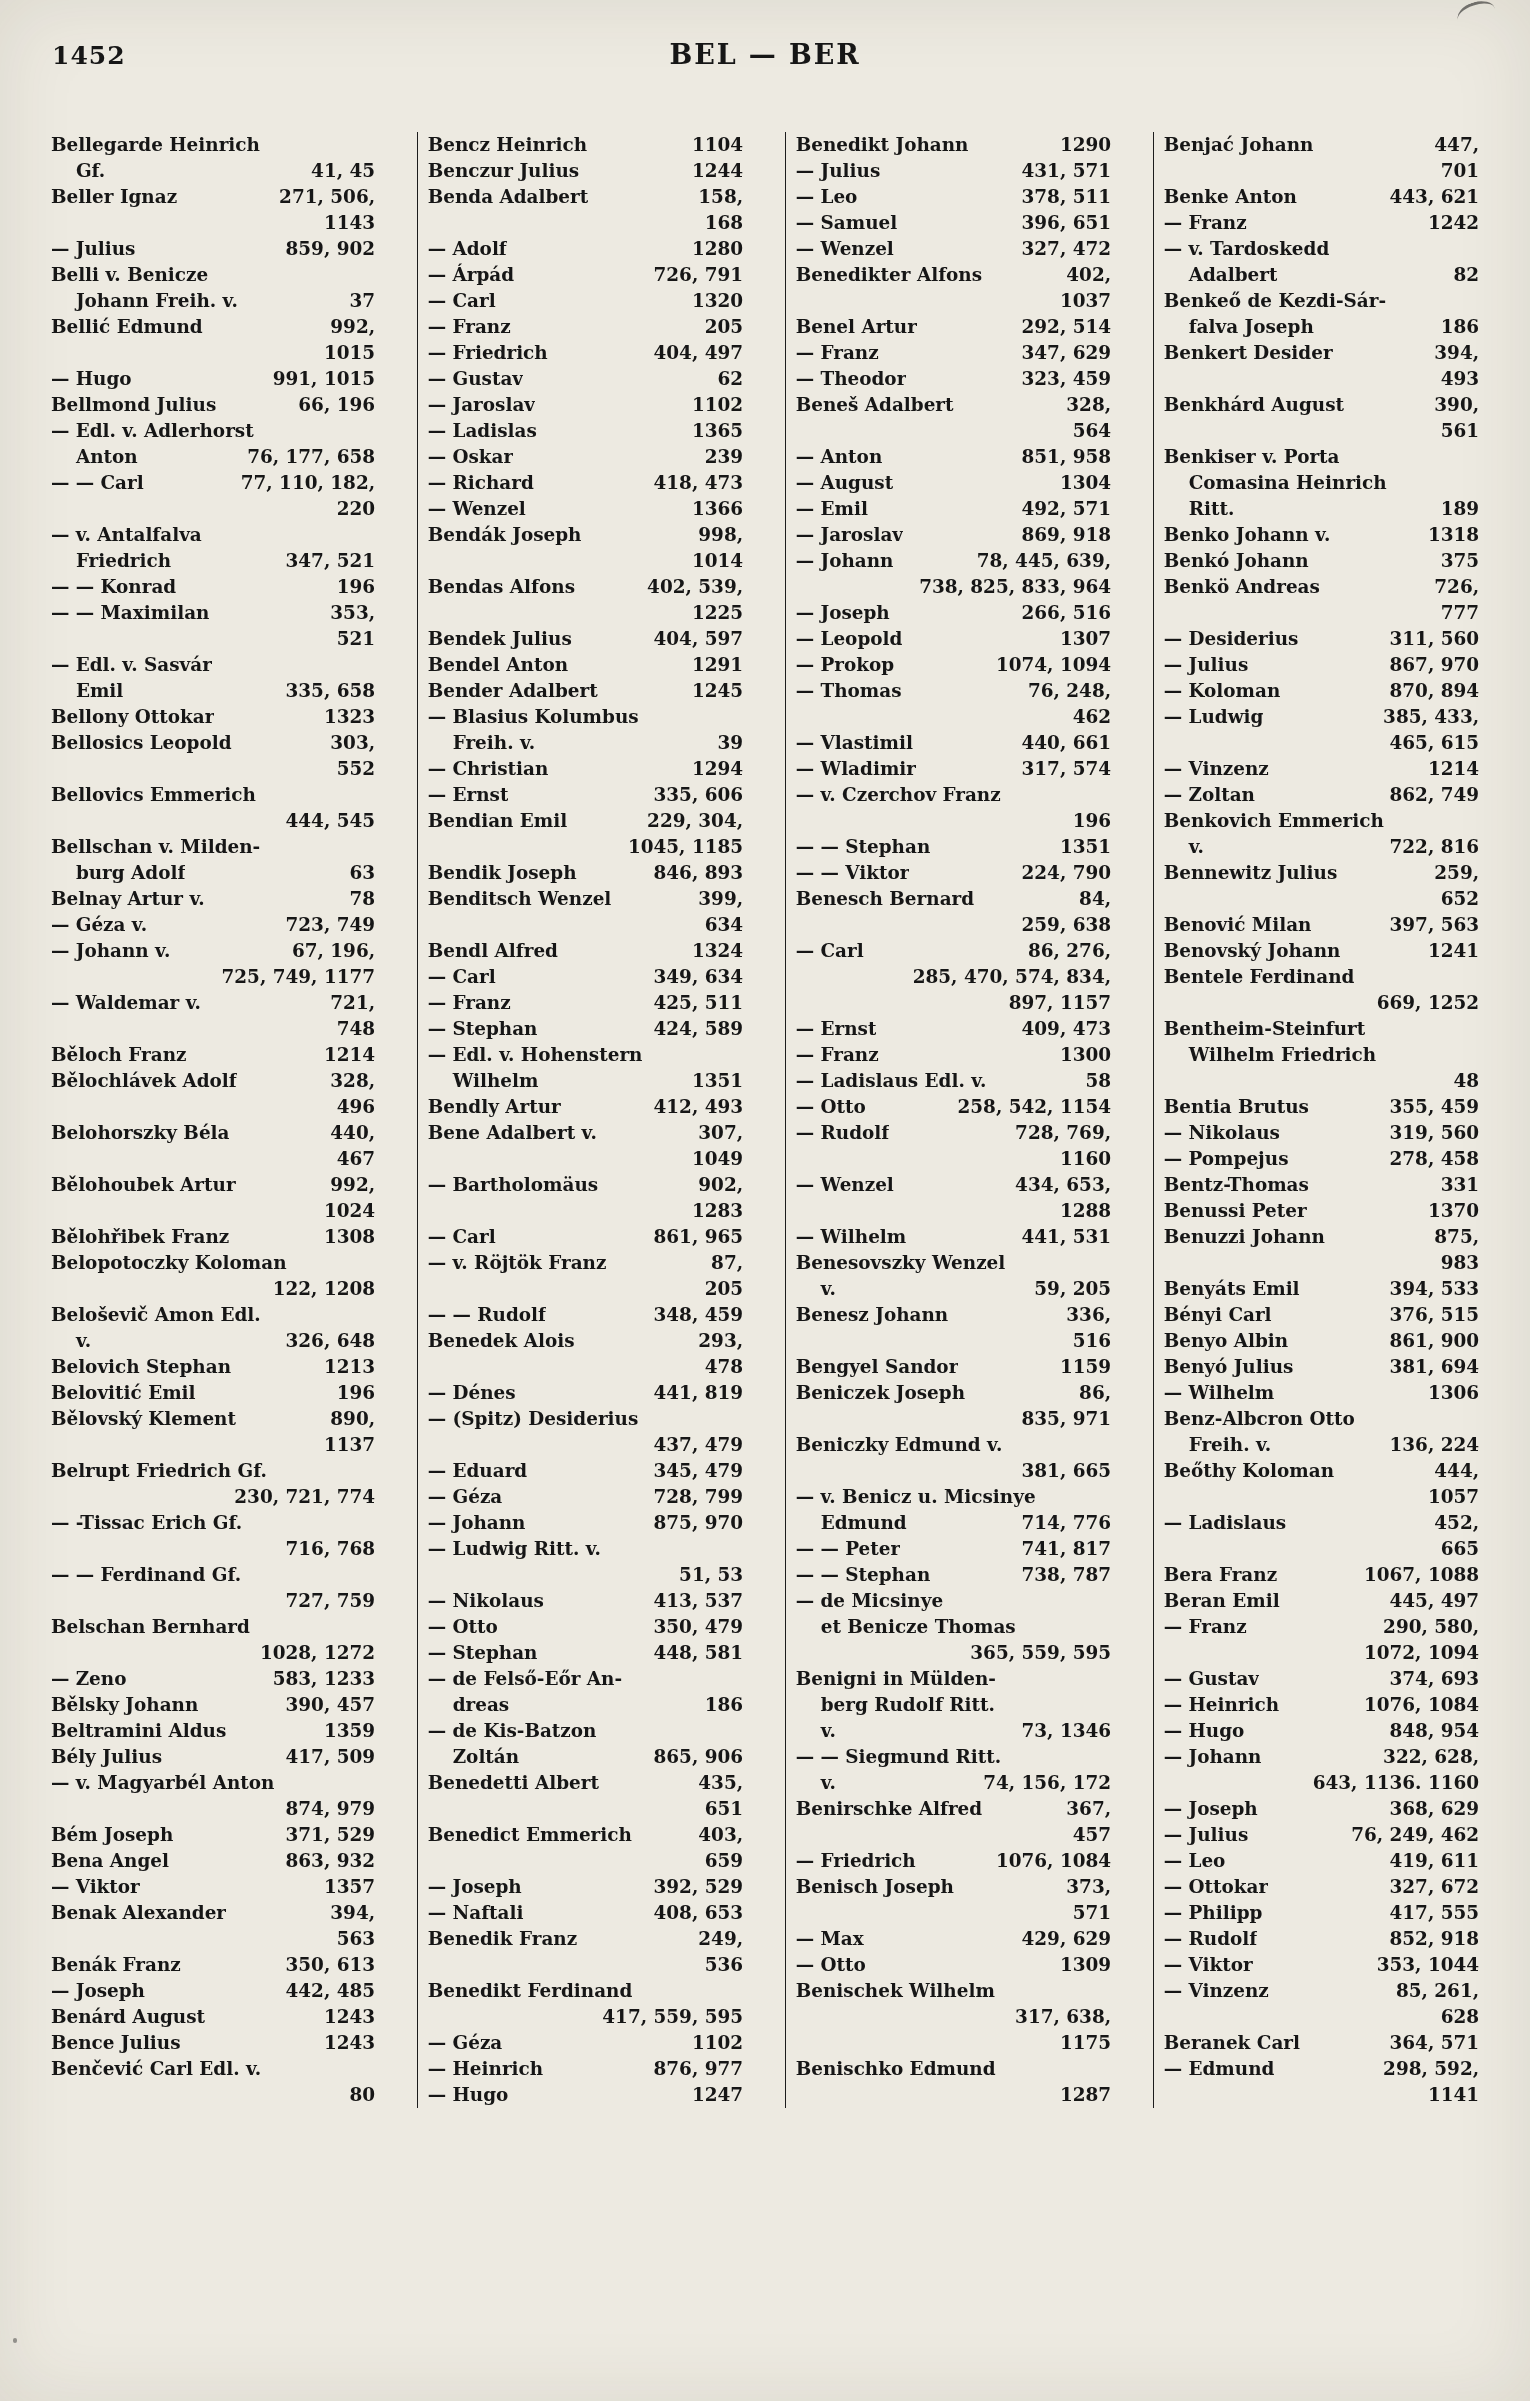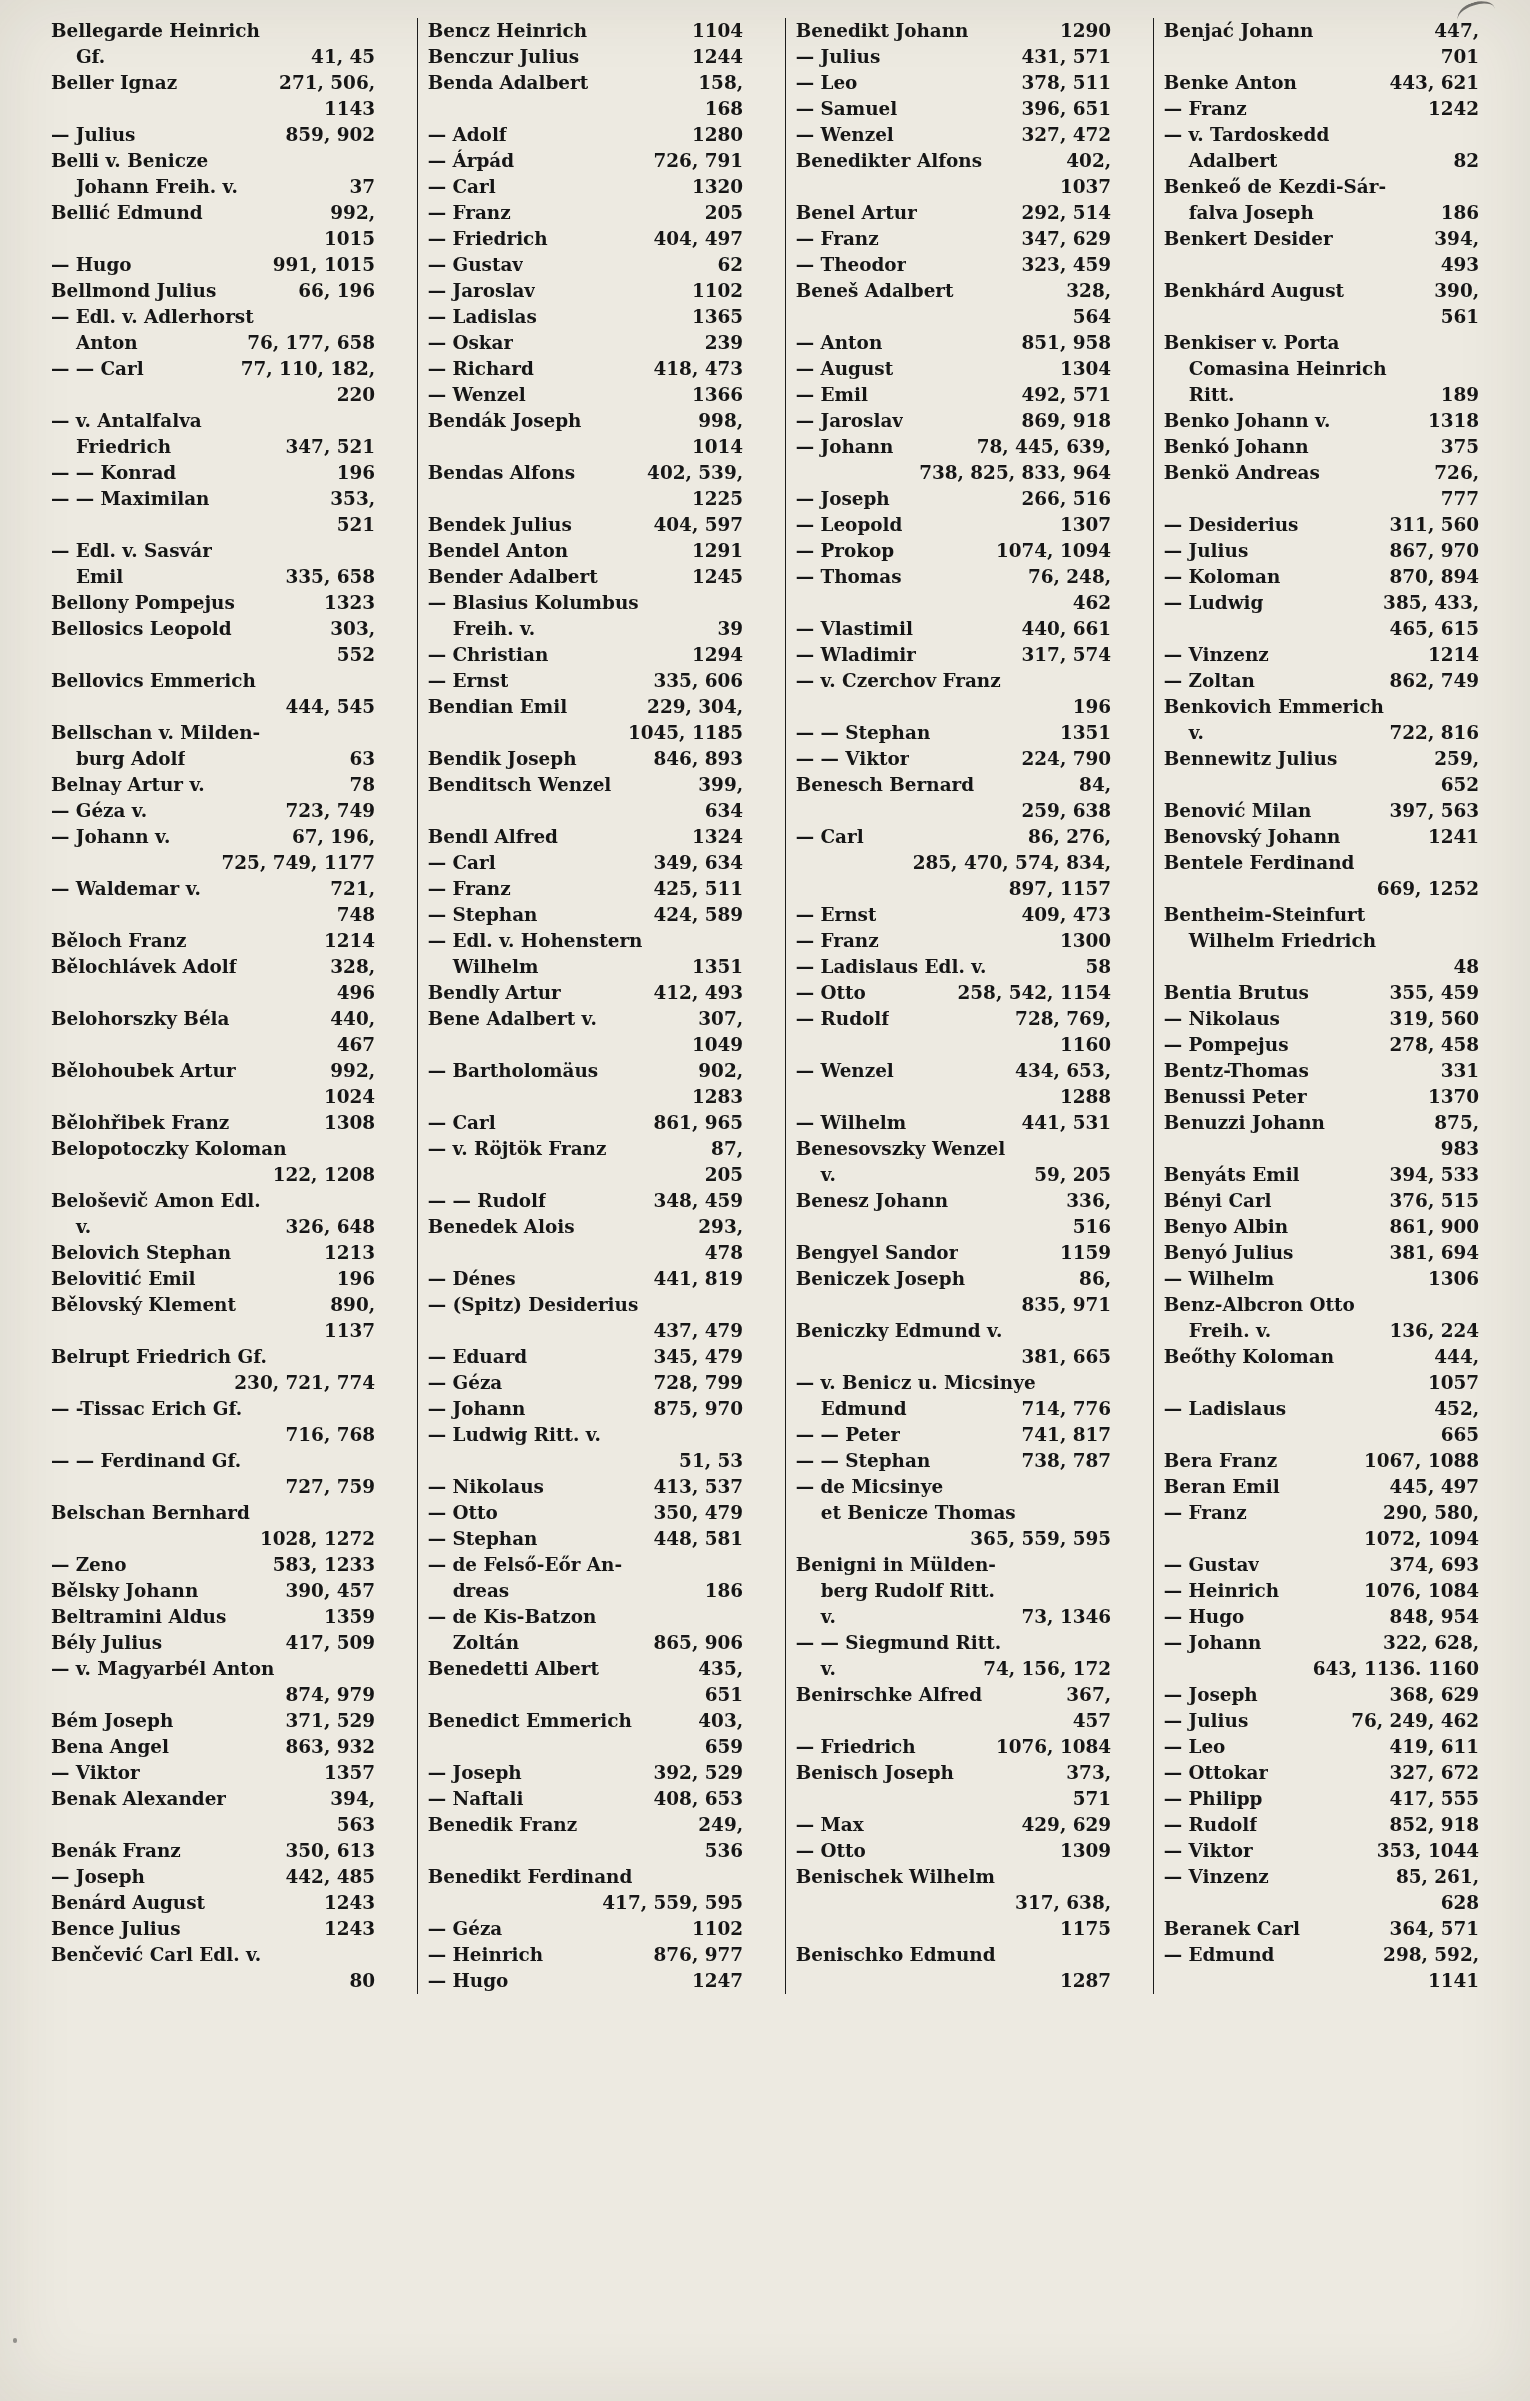--- a/index.html
+++ b/index.html
@@ -61,20 +61,24 @@
     background:rgba(20,20,20,.4);border-radius:50%;
   }
 </style>
 </head>
 <body>
 
 <div class="page">
   <div class="artifact-tr"></div>
   <div class="artifact-bl"></div>
 
+  <div class="header">
+    <span class="page-num">1452</span>
+    <span class="page-title">BEL — BER</span>
+  </div>
 
   <div class="columns">
     <div class="col">
         <div class="line">
           <span class="name">Bellegarde Heinrich</span>
           <span class="pages"></span>
         </div>
         <div class="line indent">
           <span class="name">Gf.</span>
           <span class="pages">41, 45</span>
@@ -153,21 +157,21 @@
         </div>
         <div class="line">
           <span class="name">— Edl. v. Sasvár</span>
           <span class="pages"></span>
         </div>
         <div class="line indent">
           <span class="name">Emil</span>
           <span class="pages">335, 658</span>
         </div>
         <div class="line">
-          <span class="name">Bellony Pompejus</span>
+          <span class="name">Bellony Ottokar</span>
           <span class="pages">1323</span>
         </div>
         <div class="line">
           <span class="name">Bellosics Leopold</span>
           <span class="pages">303,</span>
         </div>
         <div class="line">
           <span class="name"></span>
           <span class="pages">552</span>
         </div>

